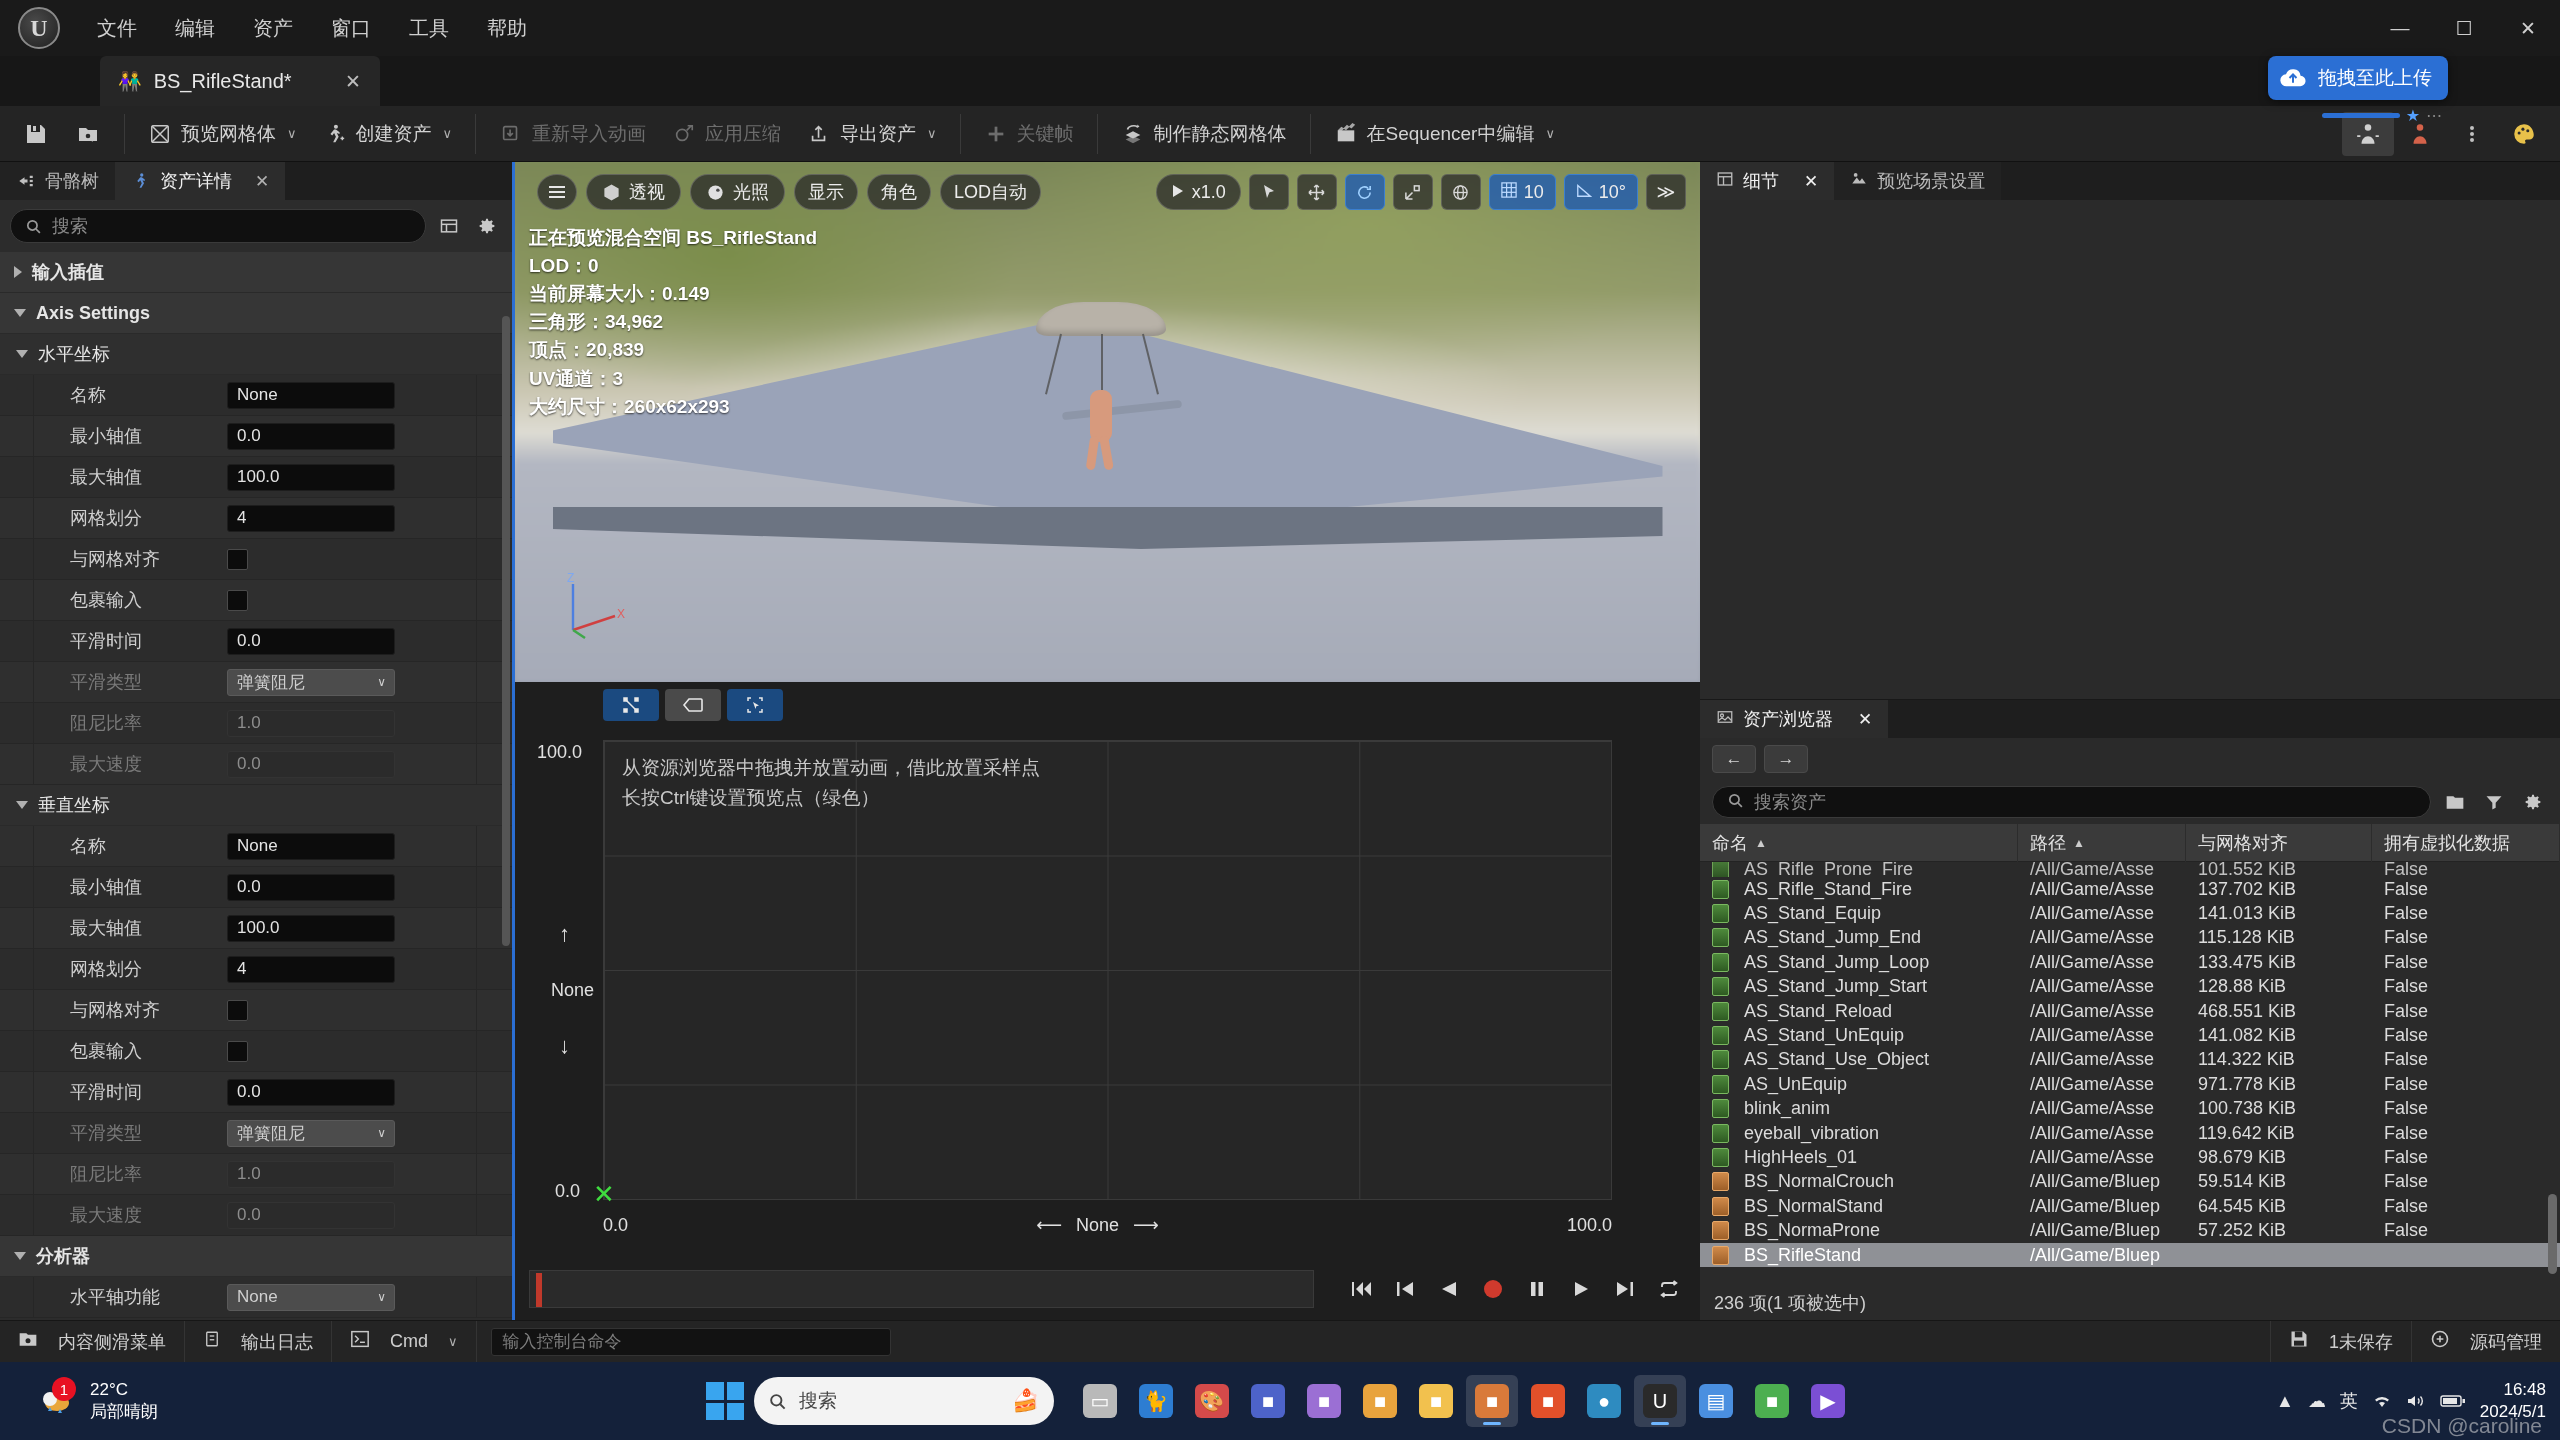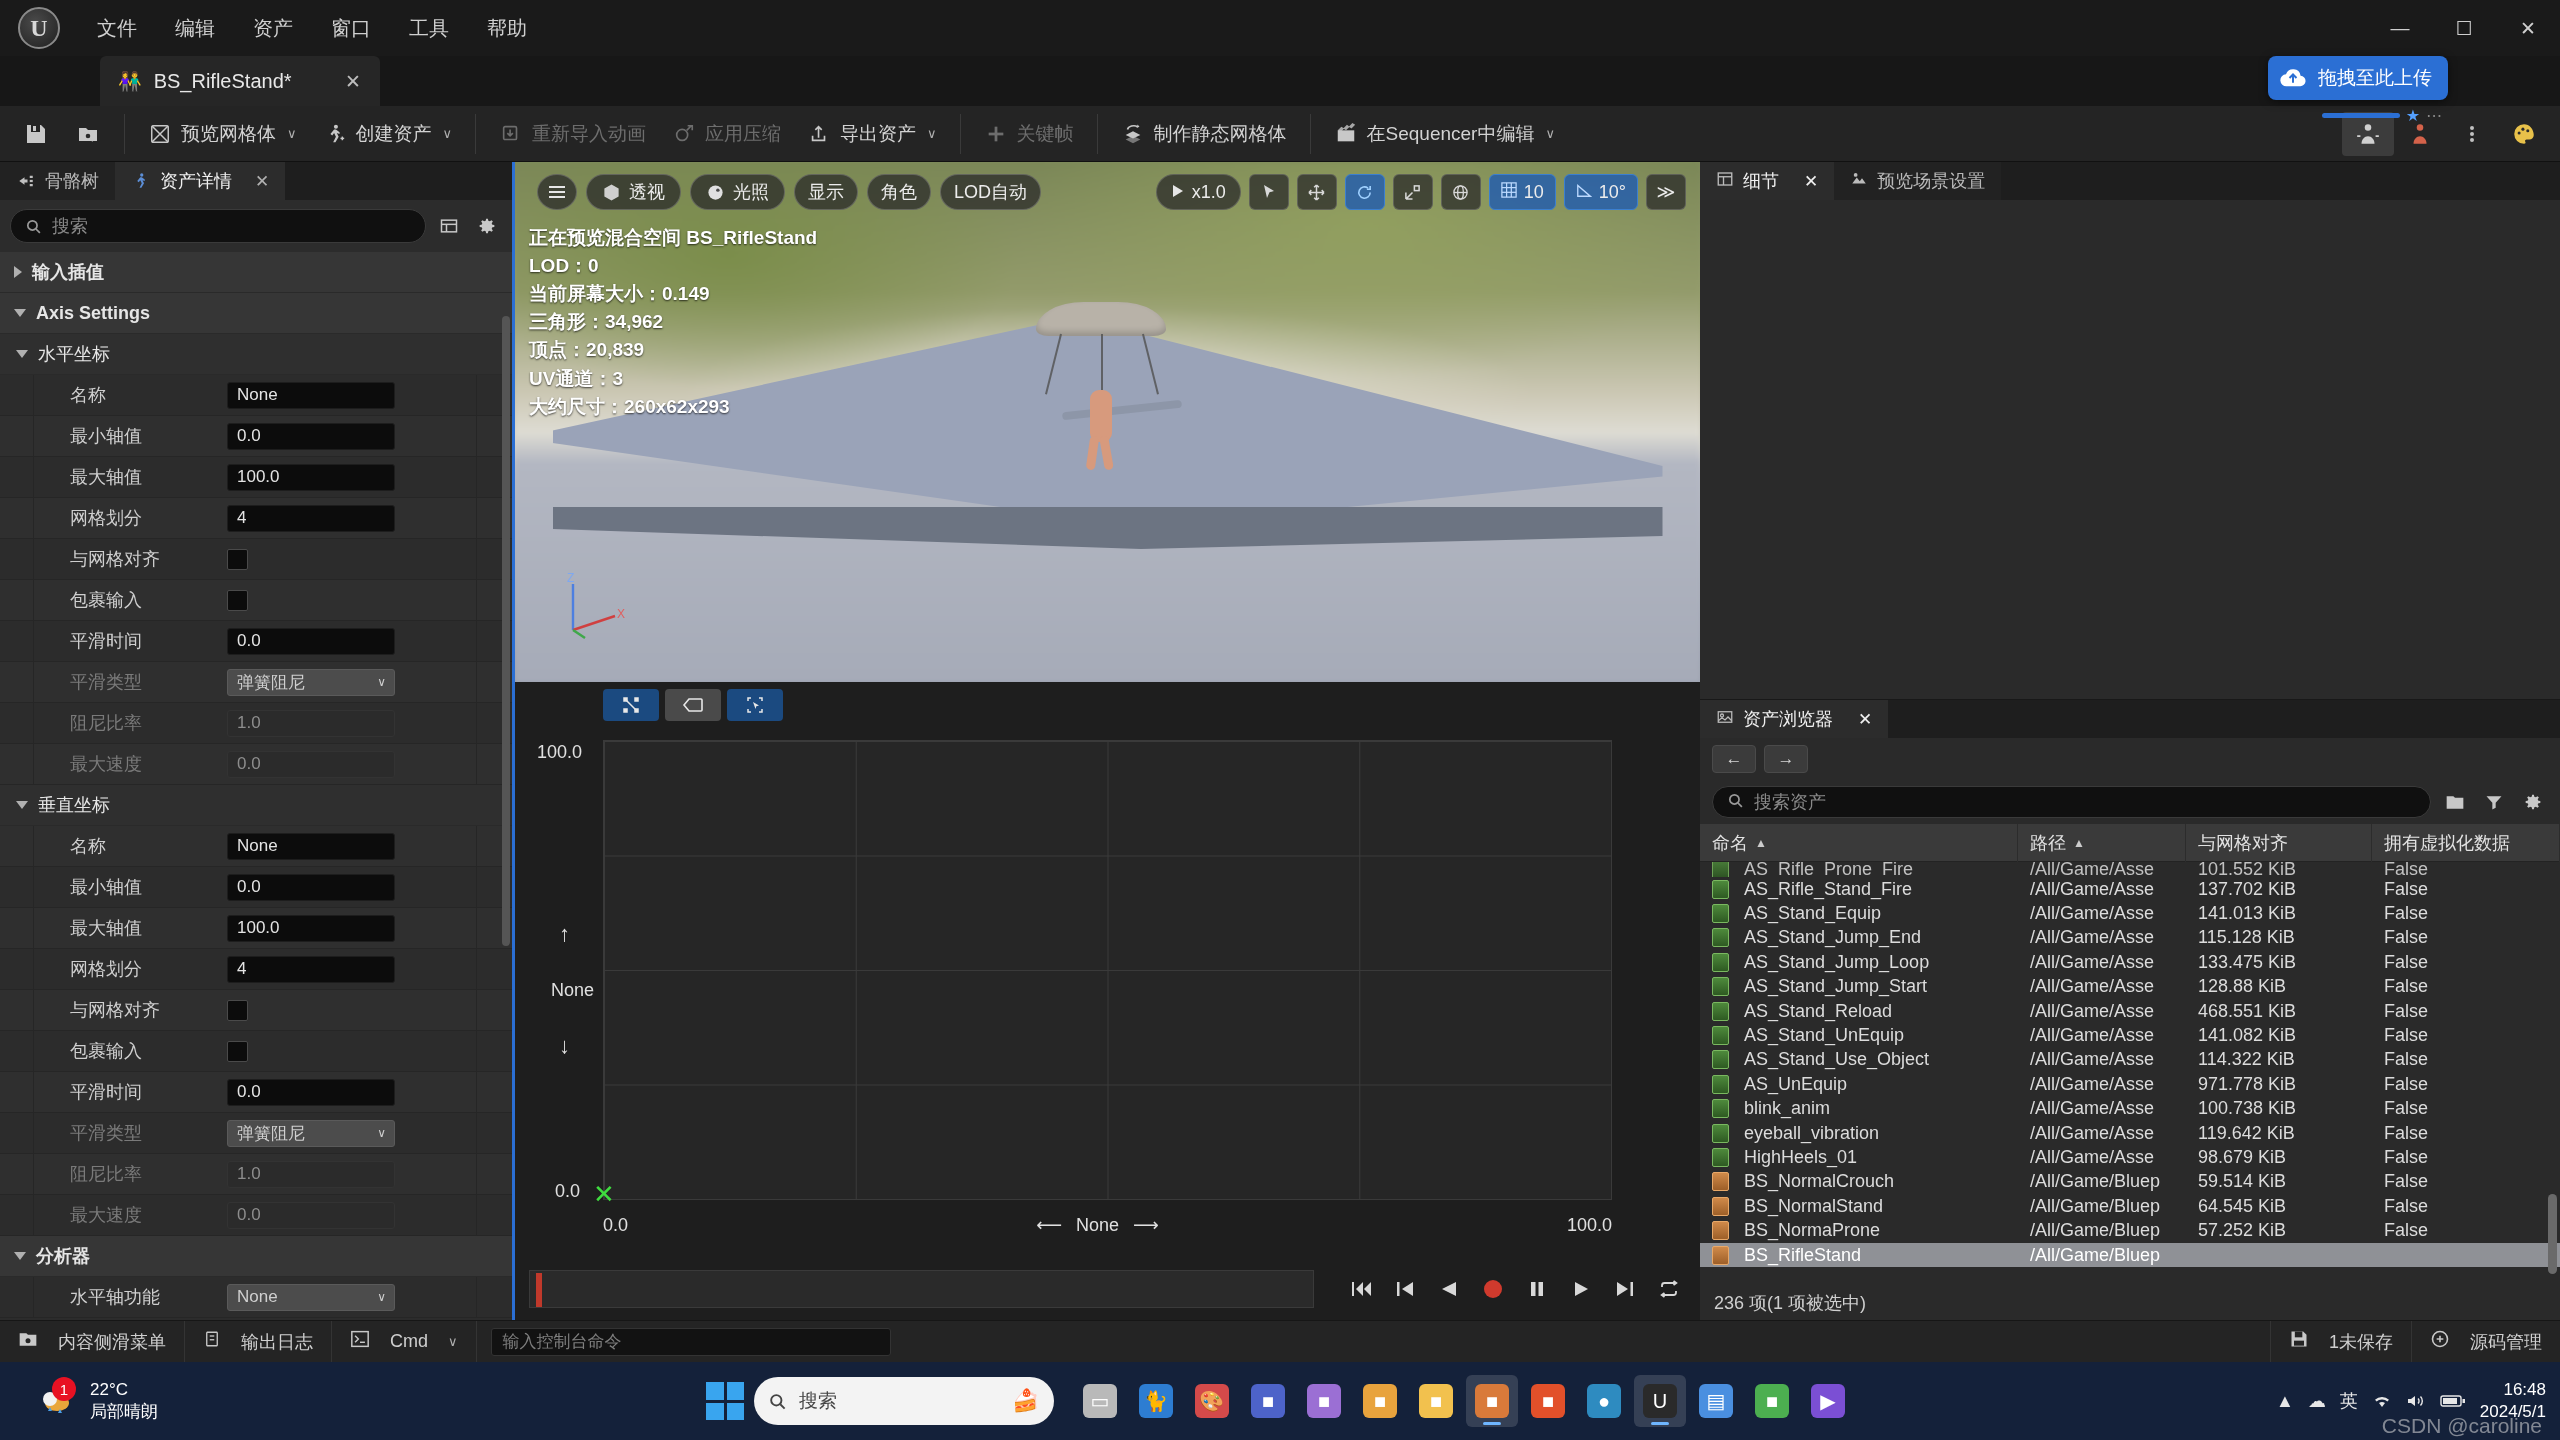--- a/index.html
+++ b/index.html
@@ -952,20 +952,24 @@
         </div>
         <div class="graph-wrap">
           <div class="g-ylabels">
             <div class="g-ymax">100.0</div>
             <div class="g-yarrow-up">↑</div>
             <div class="g-yname">None</div>
             <div class="g-yarrow-dn">↓</div>
             <div class="g-ymin">0.0</div>
           </div>
           <div class="gridarea">
+            <div class="g-hint">
+              <div>从资源浏览器中拖拽并放置动画，借此放置采样点</div>
+              <div>长按Ctrl键设置预览点（绿色）</div>
+            </div>
             <div class="g-origin">✕</div>
           </div>
           <div class="g-xlabels">
             <span class="g-xmin">0.0</span>
             <span class="g-xname">
               <span>⟵</span>
               <span>None</span>
               <span>⟶</span>
             </span>
             <span class="g-xmax">100.0</span>

